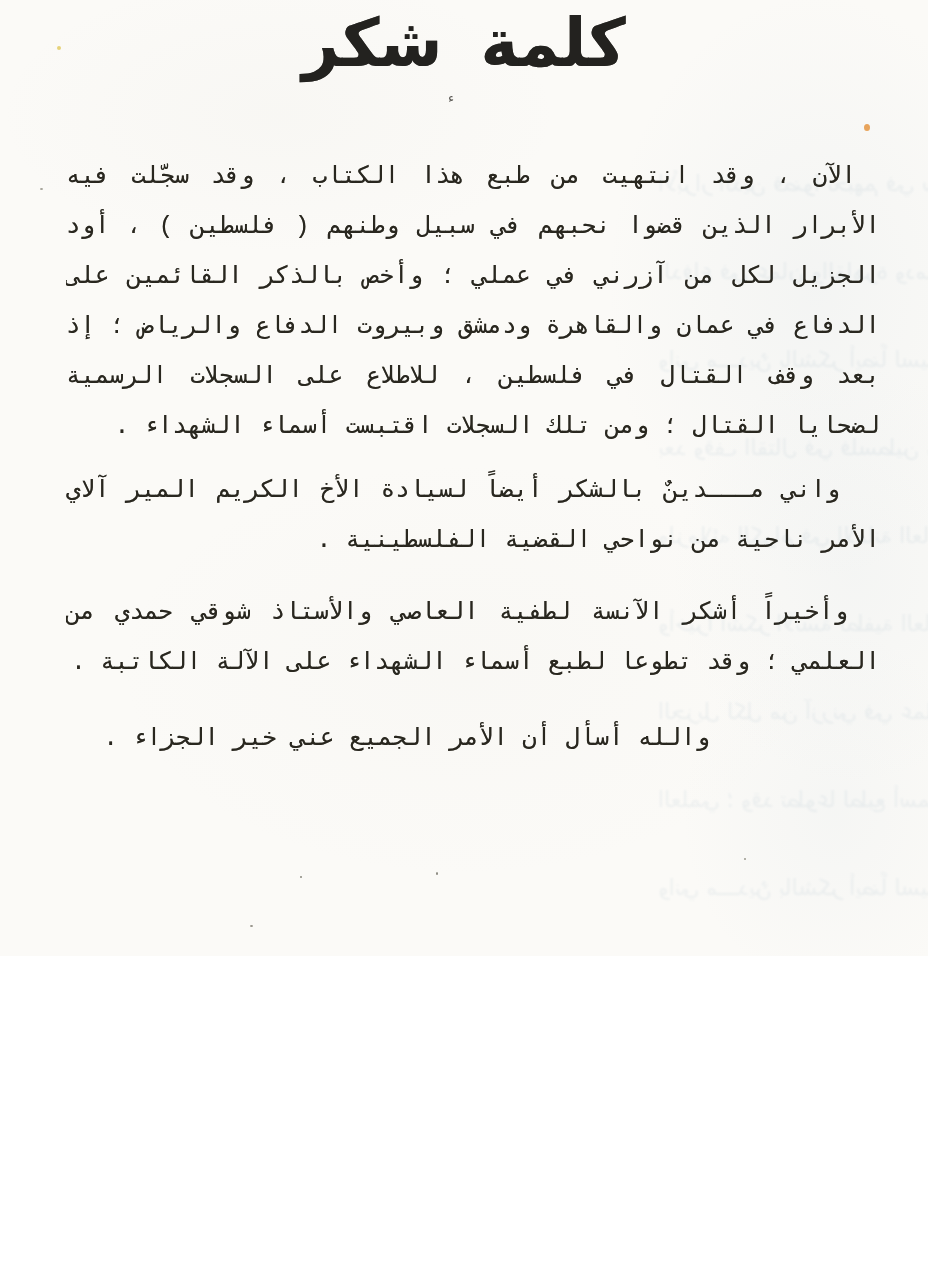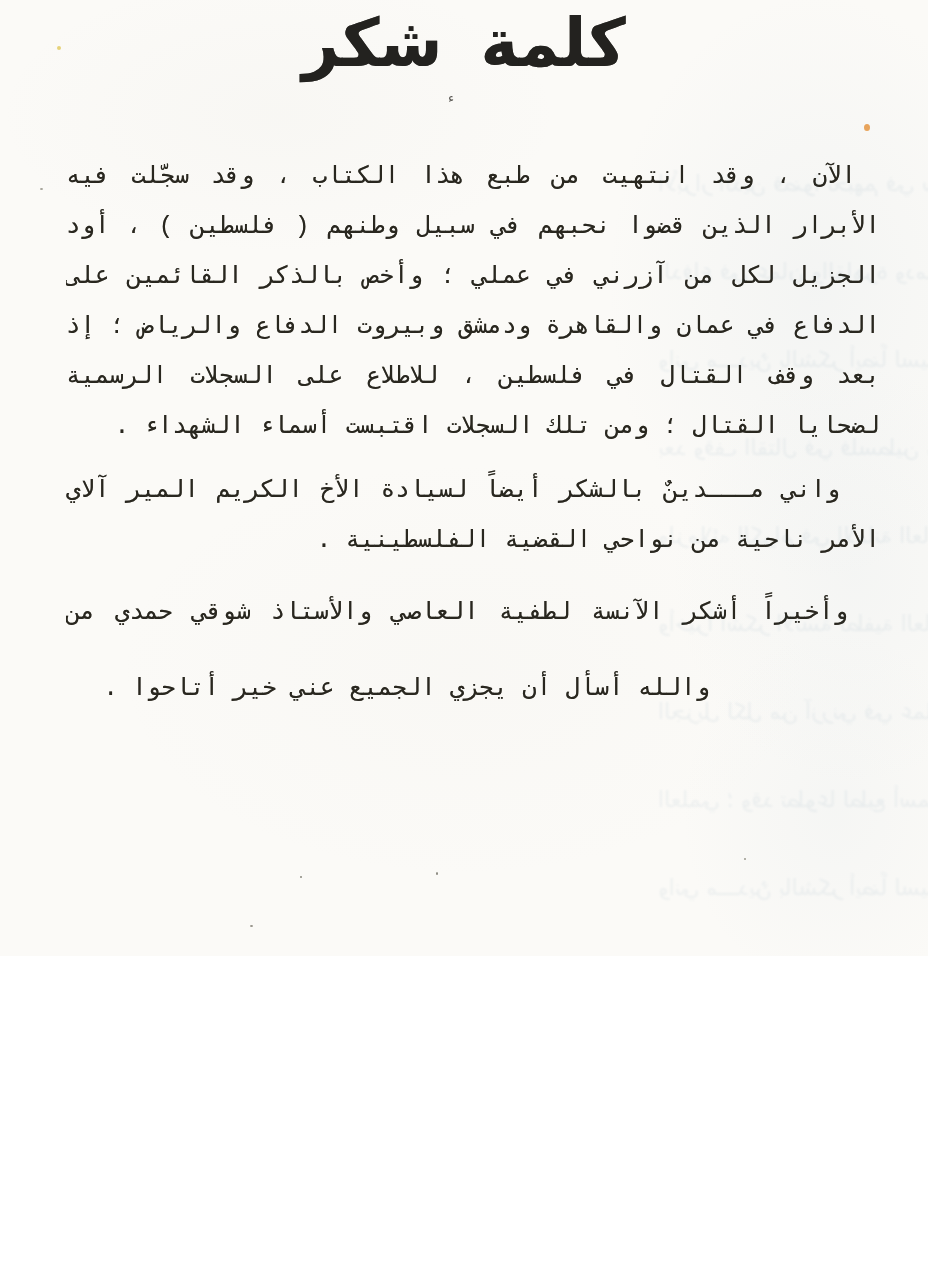--- a/index.html
+++ b/index.html
@@ -127,24 +127,25 @@
       <span class="bline last">لضحايا القتال ؛ ومن تلك السجلات اقتبست أسماء الشهداء .</span>
     </div>
 
     <div class="para">
       <span class="bline first-p2">واني مـــدينٌ بالشكر أيضاً لسيادة الأخ الكريم المير آلاي محمود أشكر</span>
       <span class="bline last">الأمر ناحية من نواحي القضية الفلسطينية .</span>
     </div>
 
     <div class="para gap-lg">
       <span class="bline first-p3">وأخيراً أشكر الآنسة لطفية العاصي والأستاذ شوقي حمدي من رجال المعهد</span>
+      <span class="bline last">العلمي ؛ وقد تطوعا لطبع أسماء الشهداء على الآلة الكاتبة .</span>
     </div>
 
     <div class="para gap-xl">
-      <span class="bline solo">والله أسأل أن يجزي الجميع عني خير أتاحوا .</span>
+      <span class="bline solo">والله أسأل أن الأمر الجميع عني خير الجزاء .</span>
     </div>
 
   </div>
 
   <div class="ghost-layer" aria-hidden="true">
     <span class="gline">الأبرار الذين قضوا نحبهم في سبيل وطنهم ( فلسطين ) ، أود أن أتقدم بالشكر</span>
     <span class="gline">الدفاع في عمان والقاهرة ودمشق وبيروت وبغداد والرياض ؛ إذ أتاحوا لي الفرصة ،</span>
     <span class="gline">واني مـــدينٌ بالشكر أيضاً لسيادة الأخ الكريم المير آلاي محمود رأفت</span>
     <span class="gline">بعد وقف القتال في فلسطين ، للاطلاع على السجلات الرسمية والبيانات التي أعدت</span>
     <span class="gline">ولزملائه الكرام في الأمانة العامة لجامعة الدول العربية من أجل عنايتهم بالشهداء</span>

